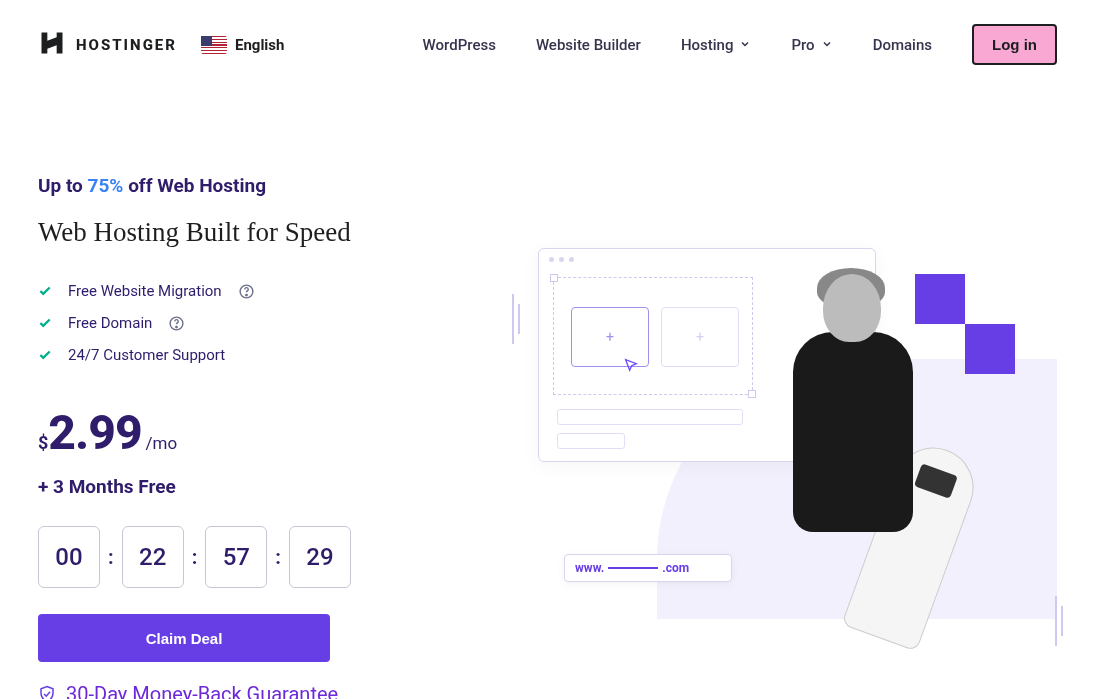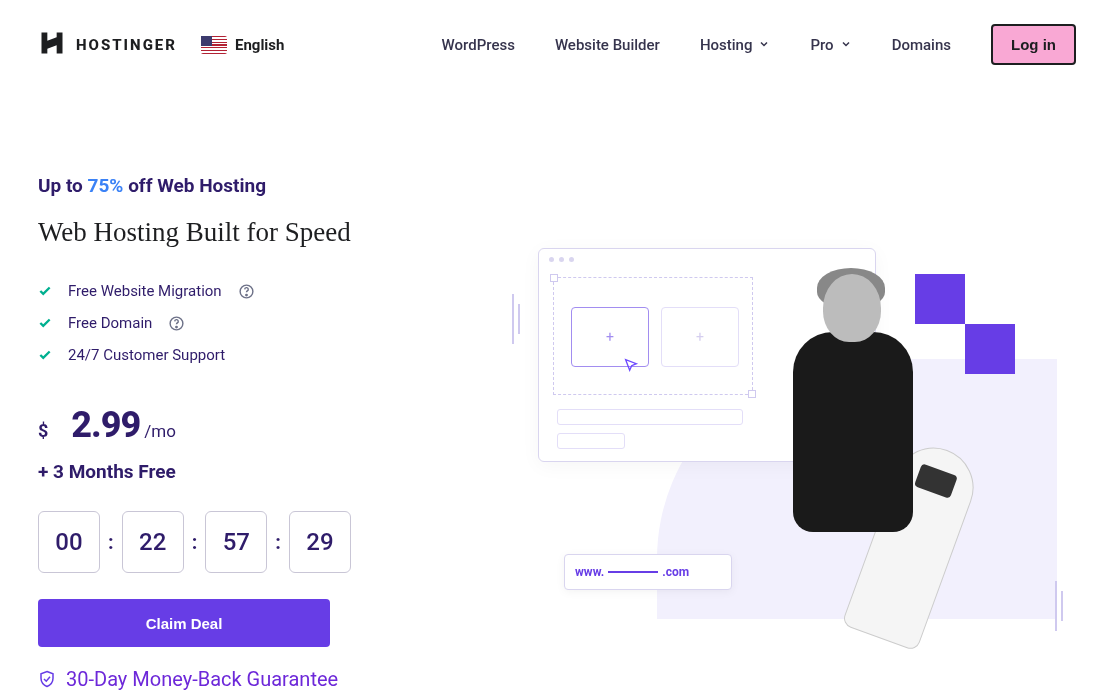--- a/index.html
+++ b/index.html
@@ -1,19 +1,19 @@
 <!DOCTYPE html>
 <html><head>
 <meta charset="utf-8">
 <style>
   * { margin: 0; padding: 0; box-sizing: border-box; }
   body { font-family: -apple-system, BlinkMacSystemFont, "Segoe UI", Roboto, Helvetica, Arial, sans-serif; color: #2F1C6A; background: #fff; width: 1095px; height: 699px; overflow: hidden; }
 
   
-  .header { display: flex; align-items: center; padding: 25px 19px 0 38px; height: 64px; }
+  .header { display: flex; align-items: center; padding: 25px 38px 0 38px; height: 64px; }
   .logo { display: flex; align-items: center; gap: 10px; cursor: pointer; }
   .logo-text { font-weight: 800; letter-spacing: 2px; font-size: 15px; color: #1d1e20; }
   .lang { display: flex; align-items: center; gap: 8px; margin-left: 24px; cursor: pointer; }
   .flag { width: 26px; height: 18px; border-radius: 2px; position: relative; background: linear-gradient(#b22234 0 7.7%, #fff 7.7% 15.4%, #b22234 15.4% 23.1%, #fff 23.1% 30.8%, #b22234 30.8% 38.5%, #fff 38.5% 46.2%, #b22234 46.2% 53.9%, #fff 53.9% 61.6%, #b22234 61.6% 69.3%, #fff 69.3% 77%, #b22234 77% 84.7%, #fff 84.7% 92.4%, #b22234 92.4% 100%); }
   .flag::before { content: ""; position: absolute; top: 0; left: 0; width: 11px; height: 10px; background: #3c3b6e; }
   .lang-label { font-weight: 700; font-size: 15px; color: #1d1e20; }
 
   .nav { margin-left: auto; display: flex; align-items: center; gap: 40px; }
   .nav-item { display: flex; align-items: center; gap: 6px; font-size: 15px; color: #36344D; cursor: pointer; font-weight: 500; }
   .chev { display: inline-block; }
@@ -26,21 +26,21 @@
   .eyebrow { font-size: 19px; font-weight: 700; color: #2F1C6A; }
   .eyebrow .pct { color: #3b82f6; }
   .headline { font-family: Georgia, "Times New Roman", serif; font-size: 27px; font-weight: 500; color: #1d1e20; margin-top: 20px; }
 
   .features { margin-top: 34px; display: flex; flex-direction: column; gap: 14px; }
   .feature { display: flex; align-items: center; gap: 16px; font-size: 15px; color: #2F1C6A; }
   .check { color: #00B090; font-weight: 900; display: inline-flex; }
 
   .price-row { display: flex; align-items: baseline; margin-top: 40px; }
   .price-currency { font-size: 18px; font-weight: 700; color: #2F1C6A; }
-  .price-amount { font-size: 36px; font-weight: 800; color: #2F1C6A; letter-spacing: -1px; margin-left: 23px; }
+  .price-amount { font-size: 48px; font-weight: 800; color: #2F1C6A; letter-spacing: -1px; }
   .price-period { font-size: 17px; color: #2F1C6A; margin-left: 4px; }
   .bonus { font-size: 19px; font-weight: 700; color: #2F1C6A; margin-top: 14px; }
 
   .countdown { display: flex; align-items: center; gap: 8px; margin-top: 28px; }
   .cd-box { width: 62px; height: 62px; border: 1px solid #c9c6d6; border-radius: 6px; display: flex; align-items: center; justify-content: center; font-size: 24px; font-weight: 500; color: #2F1C6A; }
   .cd-sep { font-size: 20px; color: #2F1C6A; font-weight: 700; }
 
   .cta { margin-top: 26px; width: 292px; height: 48px; background: #673DE6; color: #fff; border: none; border-radius: 4px; font-size: 15px; font-weight: 700; cursor: pointer; }
 
   .guarantee { display: flex; align-items: center; gap: 10px; margin-top: 20px; font-size: 20px; color: #6d28d9; }
@@ -66,21 +66,21 @@
   .bars-left::before { left: 4px; top: 0; height: 50px; }
   .bars-left::after { left: 10px; top: 10px; height: 30px; }
   .bars-right { position: absolute; bottom: 60px; right: -10px; width: 16px; height: 50px; }
   .bars-right::before, .bars-right::after { content: ""; position: absolute; width: 2px; background: #cfc9ef; }
   .bars-right::before { left: 4px; top: 0; height: 50px; }
   .bars-right::after { left: 10px; top: 10px; height: 30px; }
 
   .sq1 { position: absolute; top: 100px; right: 92px; width: 50px; height: 50px; background: #673DE6; }
   .sq2 { position: absolute; top: 150px; right: 42px; width: 50px; height: 50px; background: #673DE6; }
 
-  .url-bar { position: absolute; top: 380px; left: 56px; width: 168px; height: 36px; background: #fff; border: 1.5px solid #d9d5ef; border-radius: 4px; display: flex; align-items: center; padding: 0 10px; font-size: 12px; color: #673DE6; font-weight: 700; gap: 4px; box-shadow: 0 2px 10px rgba(0,0,0,0.05); }
+  .url-bar { position: absolute; top: 380px; left: 56px; width: 168px; height: 28px; background: #fff; border: 1.5px solid #d9d5ef; border-radius: 4px; display: flex; align-items: center; padding: 0 10px; font-size: 12px; color: #673DE6; font-weight: 700; gap: 4px; box-shadow: 0 2px 10px rgba(0,0,0,0.05); }
   .url-blank { display: inline-block; width: 50px; border-bottom: 2px solid #673DE6; }
 
   
   .person { position: absolute; top: 100px; left: 255px; width: 190px; height: 330px; }
   .head { position: absolute; top: 0; left: 60px; width: 58px; height: 68px; background: #bcbcbc; border-radius: 50% 50% 45% 45%; }
   .hair { position: absolute; top: -6px; left: 54px; width: 68px; height: 40px; background: #888; border-radius: 50% 50% 40% 40%; }
   .torso { position: absolute; top: 58px; left: 30px; width: 120px; height: 200px; background: #1a1a1a; border-radius: 40px 40px 20px 20px; }
   .board { position: absolute; top: 170px; left: 110px; width: 80px; height: 200px; background: #f5f5f5; border: 1px solid #ccc; border-radius: 40px 40px 10px 10px; transform: rotate(20deg); }
   .board::before { content: ""; position: absolute; top: 20px; left: 20px; width: 38px; height: 24px; background: #333; border-radius: 4px; }
 

